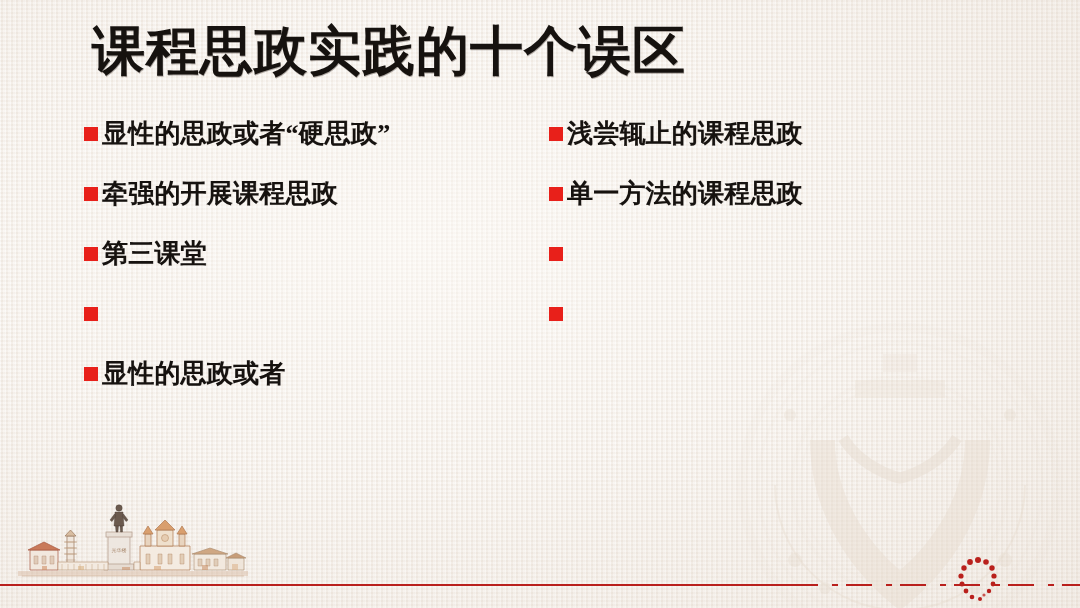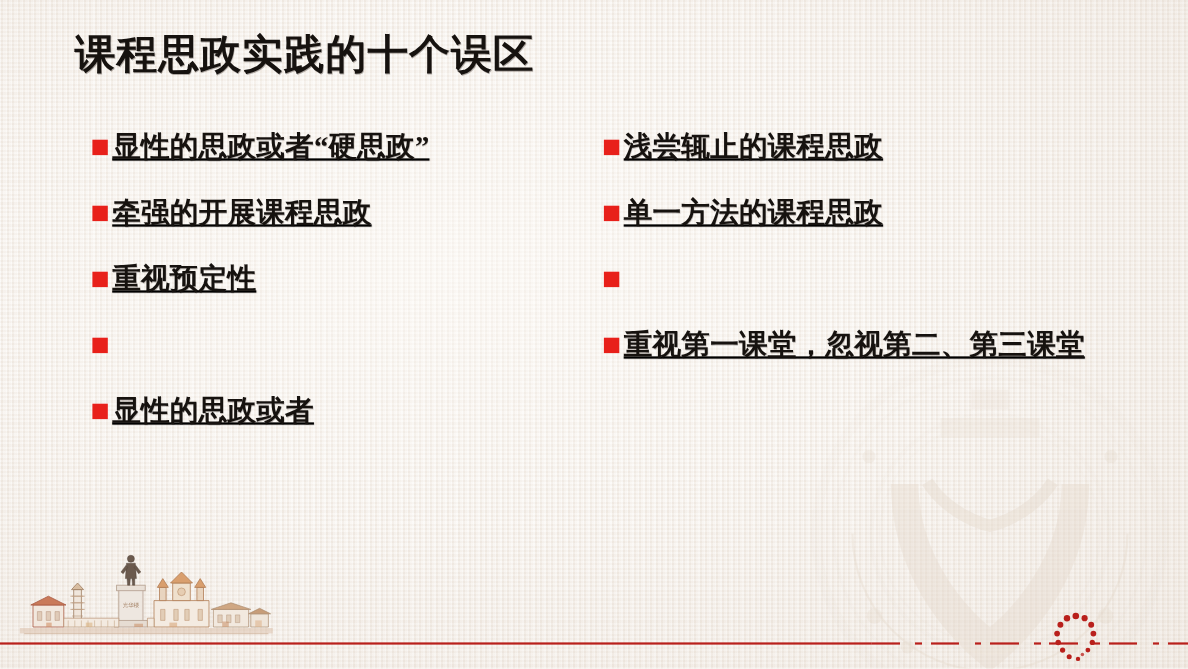--- a/index.html
+++ b/index.html
@@ -64,36 +64,35 @@
     top: 320px;
     width: 330px;
     height: 330px;
     opacity: 0.5;
     pointer-events: none;
   }
 
   
   #title {
     position: absolute;
-    left: 68px;
+    left: 92px;
     top: 22px;
-    font-size: 37px;
+    font-size: 53px;
     line-height: 58px;
     font-weight: bold;
     color: #16120f;
     letter-spacing: 1px;
     white-space: nowrap;
     text-shadow: 0.6px 0.6px 0 rgba(40,30,24,0.35);
   }
 
   
   .column {
     position: absolute;
     top: 116px;
-    text-decoration: underline;
   }
   #column-left  { left: 84px;  width: 440px; }
   #column-right { left: 549px; width: 520px; text-align: center; }
 
   .bullet-item {
     display: flex;
     align-items: flex-start;
     height: 60px;
   }
   .bullet-marker {
@@ -199,21 +198,21 @@
       <span class="bullet-text">显性的思政或者“硬思政”</span>
     </div>
 
     <div class="bullet-item">
       <span class="bullet-marker"></span>
       <span class="bullet-text">牵强的开展课程思政</span>
     </div>
 
     <div class="bullet-item">
       <span class="bullet-marker"></span>
-      <span class="bullet-text">重视预定性</span>
+      <span class="bullet-text">第三课堂</span>
     </div>
 
     <div class="bullet-item">
       <span class="bullet-marker"></span>
     </div>
 
     <div class="bullet-item">
       <span class="bullet-marker"></span>
       <span class="bullet-text">显性的思政或者</span>
     </div>
@@ -231,21 +230,20 @@
       <span class="bullet-text">单一方法的课程思政</span>
     </div>
 
 
     <div class="bullet-item">
       <span class="bullet-marker"></span>
     </div>
 
     <div class="bullet-item">
       <span class="bullet-marker"></span>
-      <span class="bullet-text">重视第一课堂，忽视第二、第三课堂</span>
     </div>
   </div>
 
   <svg id="campus-illustration" viewBox="0 0 240 88" xmlns="http://www.w3.org/2000/svg">
 
     <g>
       <rect x="96" y="40" width="22" height="30" fill="#eee7e0" stroke="#b8a393" stroke-width="0.8"></rect>
       <rect x="92" y="68" width="30" height="6" fill="#e6dcd2" stroke="#b8a393" stroke-width="0.8"></rect>
       <rect x="94" y="36" width="26" height="5" fill="#e9e0d7" stroke="#b8a393" stroke-width="0.8"></rect>
       <text x="107" y="56" font-size="5" fill="#a8876b" text-anchor="middle" font-family="'Liberation Serif', serif">光华楼</text>

